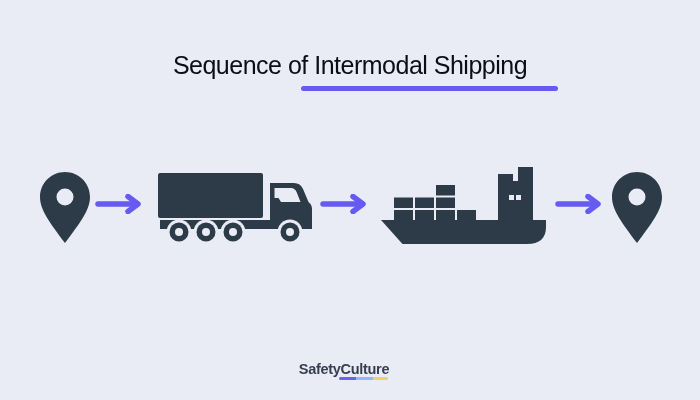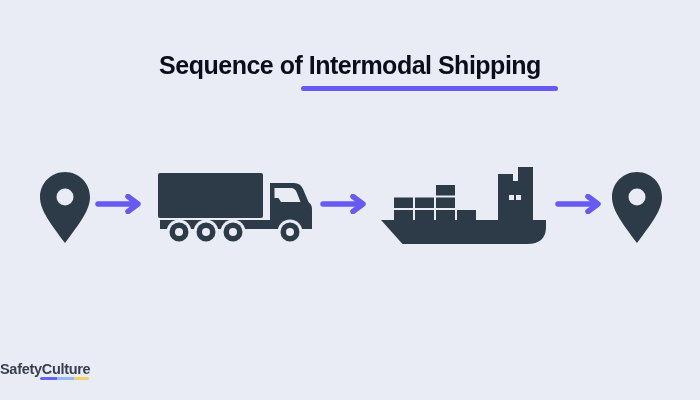--- a/index.html
+++ b/index.html
@@ -17,21 +17,21 @@
     position: relative;
     overflow: hidden;
   }
   .canvas { position: absolute; inset: 0; }
 
   .title {
     position: absolute;
     top: 51px; left: 0; right: 0;
     text-align: center;
     font-size: 25px;
-    font-weight: bold;
+    font-weight: normal;
     letter-spacing: -0.5px;
     color: var(--title-text);
   }
   .title-underline {
     position: absolute;
     left: 301px; top: 86px;
     width: 257px; height: 5px;
     border-radius: 3px;
     background: var(--accent-purple);
   }
@@ -44,21 +44,21 @@
   .pos-truck           { left: 157px; top: 172px; width: 156px; height: 72px; }
   .pos-arrow-2         { left: 320px; top: 194px; width: 48px;  height: 20px; }
   .pos-ship            { left: 381px; top: 167px; width: 165px; height: 78px; }
   .pos-arrow-3         { left: 555px; top: 194px; width: 48px;  height: 20px; }
   .pos-pin-destination { left: 612px; top: 172px; width: 50px;  height: 71px; }
 
   .footer-logo {
     position: absolute;
     top: 361px; left: 0; right: 12px;
     display: flex;
-    justify-content: flex-start;
+    justify-content: center;
   }
   .logo-inner {
     position: relative;
     font-size: 14.5px;
     font-weight: bold;
     letter-spacing: -0.3px;
     color: var(--logo-text);
   }
   .logo-underline {
     position: absolute;

